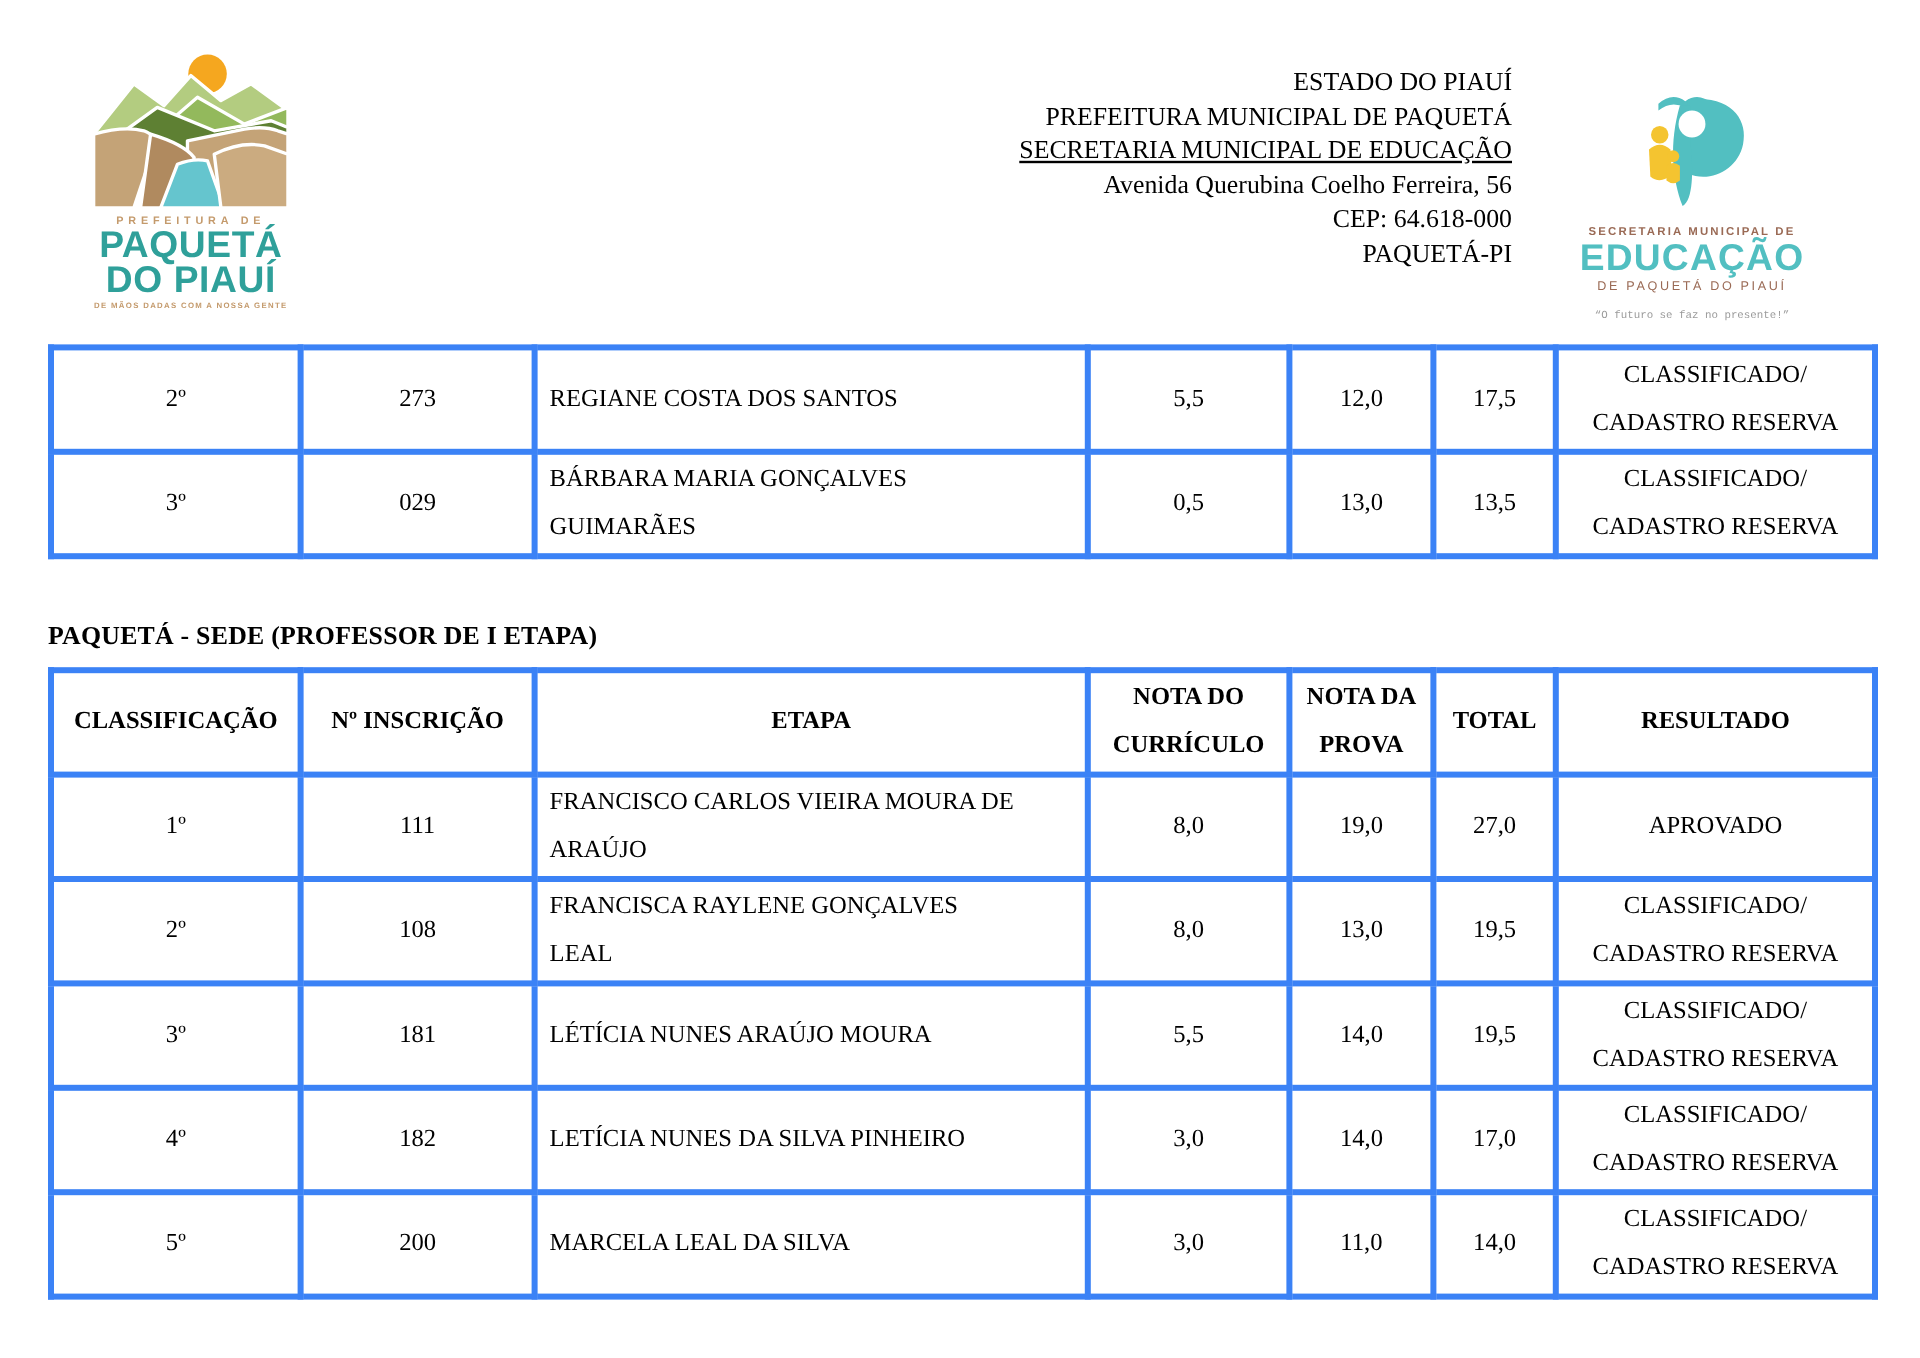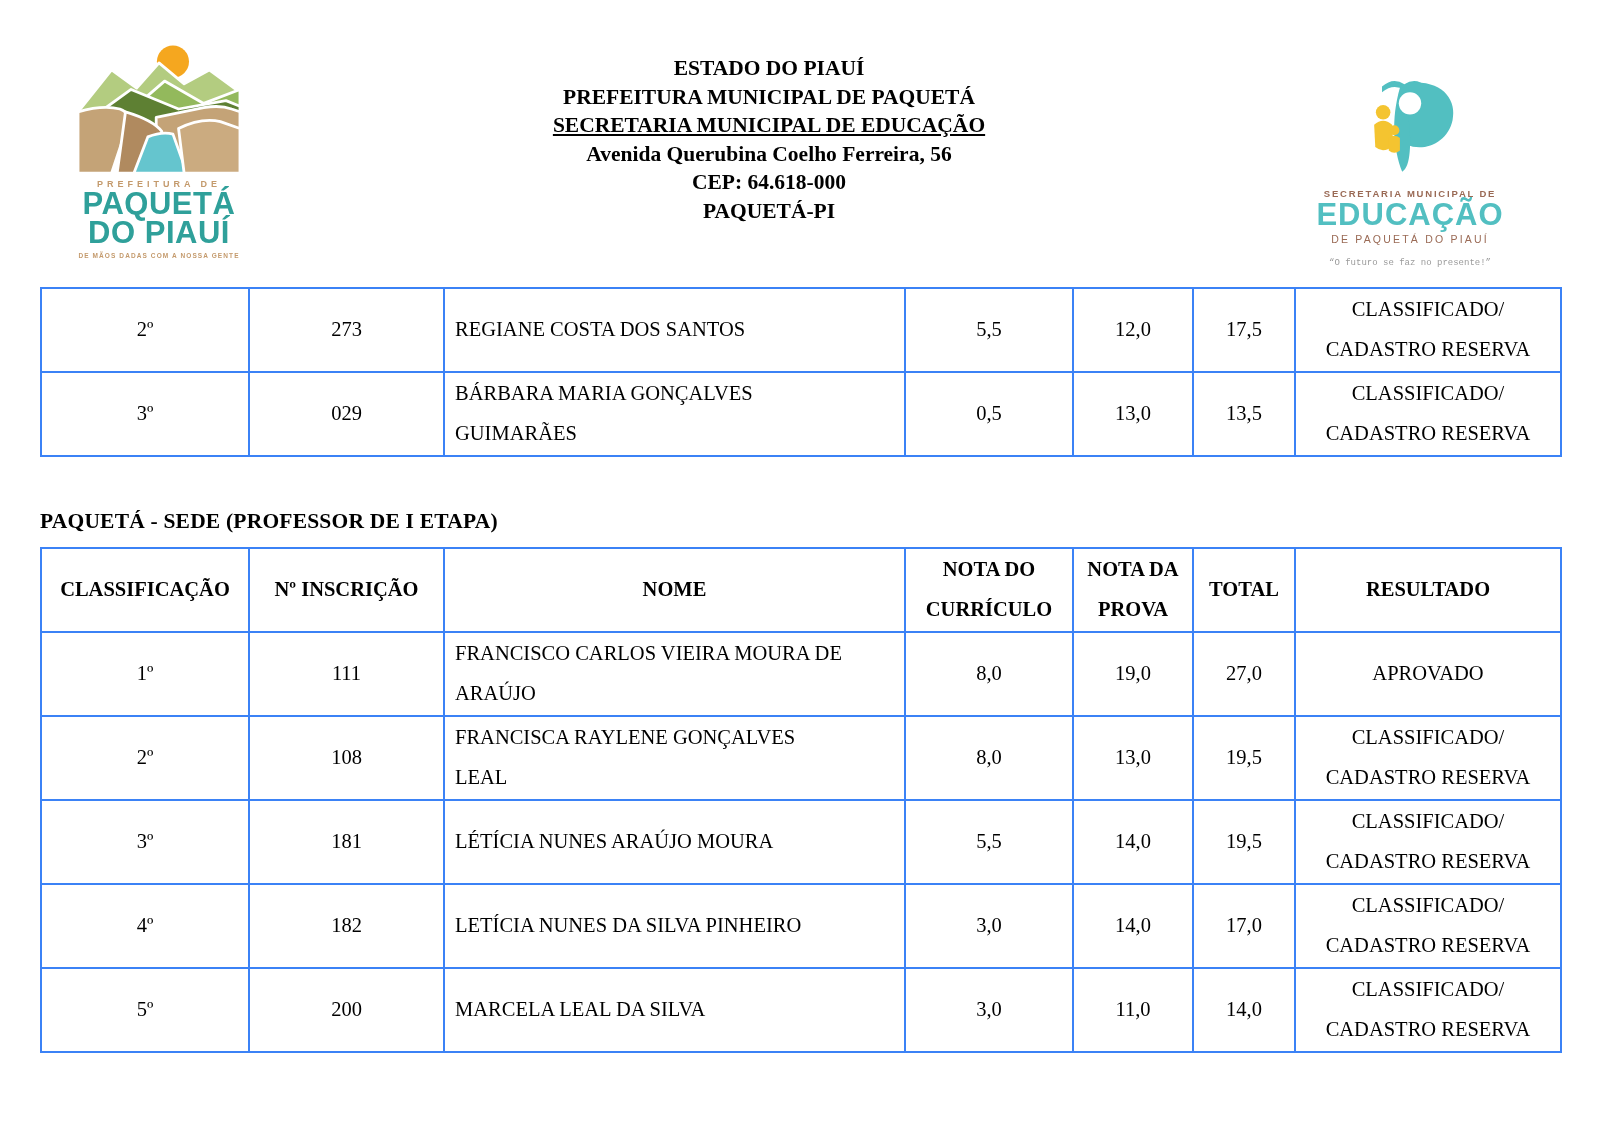--- a/index.html
+++ b/index.html
@@ -13,35 +13,35 @@
 
   
   .doc-header { display: flex; height: 287px; padding-top: 42px; }
   .logo-left { width: 238px; display: flex; flex-direction: column; align-items: center;
                font-family: "Liberation Sans", sans-serif; text-align: center; }
   .logo-left svg { width: 172px; height: 134px; }
   .ll-caption { font-size: 9px; letter-spacing: 4px; color: #c49a6c; font-weight: bold; margin-top: 3px; white-space: nowrap; }
   .ll-name { font-size: 31px; font-weight: bold; color: #2fa09a; line-height: 0.94; letter-spacing: 0.5px; }
   .ll-tagline { font-size: 6.5px; letter-spacing: 1.1px; color: #c49a6c; font-weight: bold; margin-top: 5px; white-space: nowrap; }
 
-  .header-center { flex: 1; text-align: center; padding-top: 12px; font-size: 21.5px; line-height: 28.5px; font-weight: bold; }
+  .header-center { flex: 1; text-align: right; padding-top: 12px; font-size: 21.5px; line-height: 28.5px; }
   .header-center .underline { text-decoration: underline; }
 
   .logo-right { width: 300px; display: flex; flex-direction: column; align-items: center;
                 font-family: "Liberation Sans", sans-serif; text-align: center; padding-top: 30px; }
   .logo-right svg { width: 126px; height: 112px; }
   .lr-caption { font-size: 9.5px; letter-spacing: 1.8px; color: #9a6a55; font-weight: bold; margin-top: 4px; white-space: nowrap; }
   .lr-name { font-size: 31px; font-weight: bold; color: #52bfc1; letter-spacing: 1px; line-height: 1.05; }
   .lr-caption2 { font-size: 10.5px; letter-spacing: 2.2px; color: #9a6a55; font-weight: normal; margin-top: 1px; white-space: nowrap; }
   .lr-tagline { font-size: 9px; color: #9b9b9b; margin-top: 13px; white-space: nowrap; font-family: Liberation Mono, monospace; }
 
   
   table.results { border-collapse: collapse; width: 1520px; table-layout: fixed; }
   table.results th, table.results td {
-    border: 2px solid #3b82f6;
+    border: 5px solid #3b82f6;
     font-size: 20.5px;
     line-height: 1.95;
     padding: 1px 10px;
     text-align: center;
     vertical-align: middle;
     white-space: pre-line;
   }
   table.results th { font-weight: bold; border-radius: 17px; }
   table.results td.col2 { text-align: left; }
   col.c0 { width: 208px; } col.c1 { width: 195px; } col.c2 { width: 461px; }
@@ -146,21 +146,21 @@
         <col class="c2">
         <col class="c3">
         <col class="c4">
         <col class="c5">
         <col class="c6">
     </colgroup>
     <thead>
       <tr>
         <th>CLASSIFICAÇÃO</th>
         <th>Nº INSCRIÇÃO</th>
-        <th>NOME</th>
+        <th>ETAPA</th>
         <th>NOTA DO
 CURRÍCULO</th>
         <th>NOTA DA
 PROVA</th>
         <th>TOTAL</th>
         <th>RESULTADO</th>
       </tr>
     </thead>
     <tbody>
         <tr>

